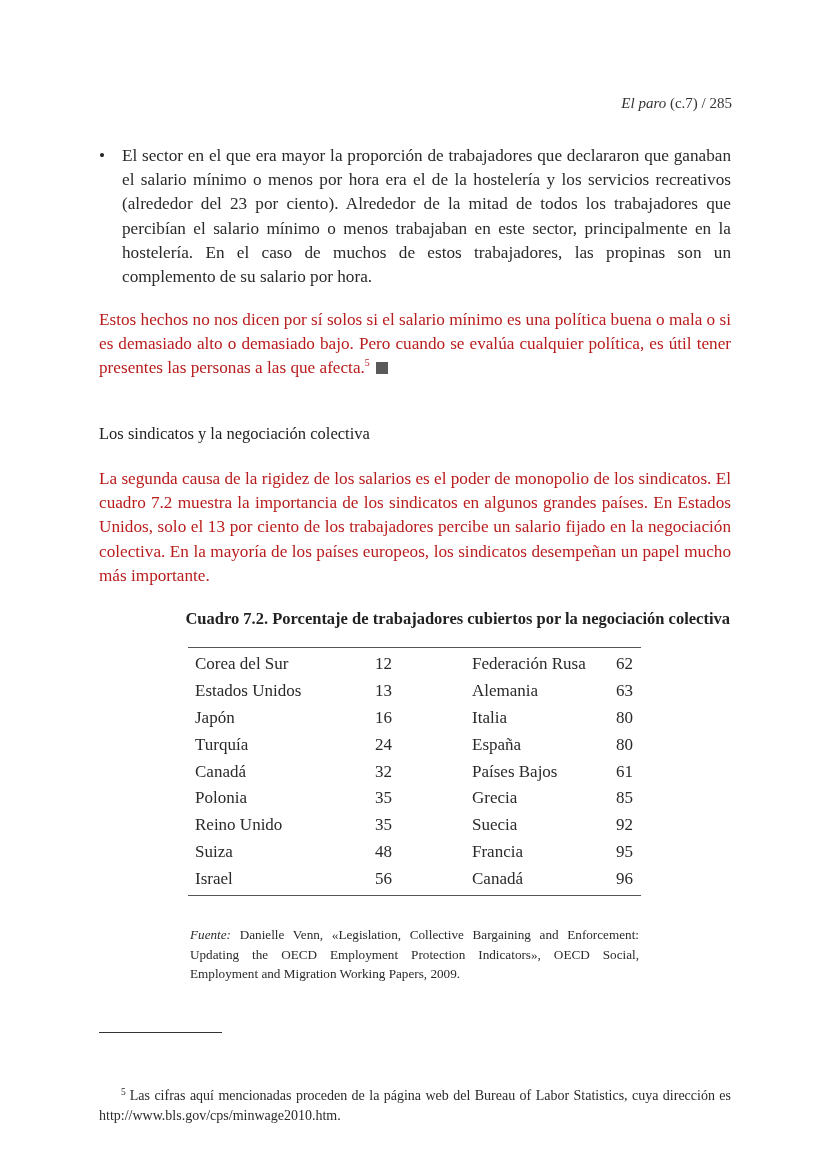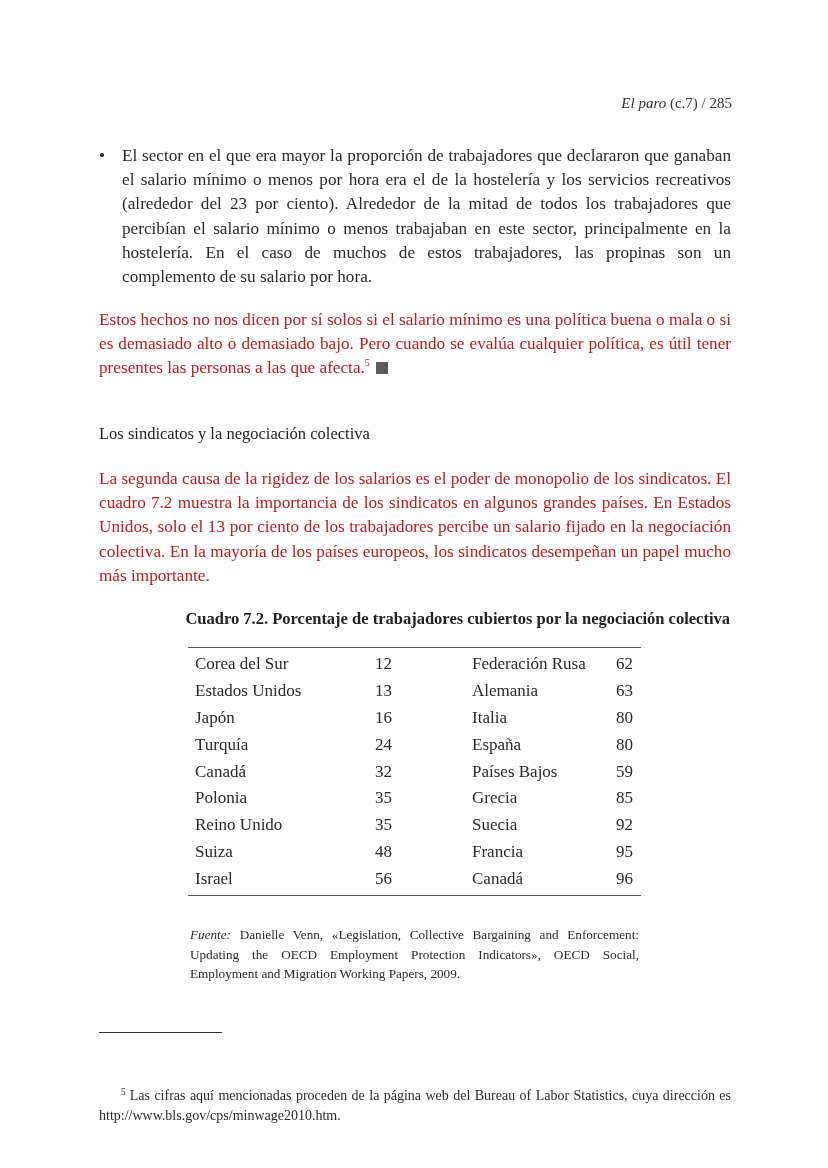--- a/index.html
+++ b/index.html
@@ -195,21 +195,21 @@
   <div class="data-row">
     <span class="cell c-name1">Turquía</span>
     <span class="cell c-val1">24</span>
     <span class="cell c-name2">España</span>
     <span class="cell c-val2">80</span>
   </div>
   <div class="data-row">
     <span class="cell c-name1">Canadá</span>
     <span class="cell c-val1">32</span>
     <span class="cell c-name2">Países Bajos</span>
-    <span class="cell c-val2">59</span>
+    <span class="cell c-val2">61</span>
   </div>
   <div class="data-row">
     <span class="cell c-name1">Polonia</span>
     <span class="cell c-val1">35</span>
     <span class="cell c-name2">Grecia</span>
     <span class="cell c-val2">85</span>
   </div>
   <div class="data-row">
     <span class="cell c-name1">Reino Unido</span>
     <span class="cell c-val1">35</span>

